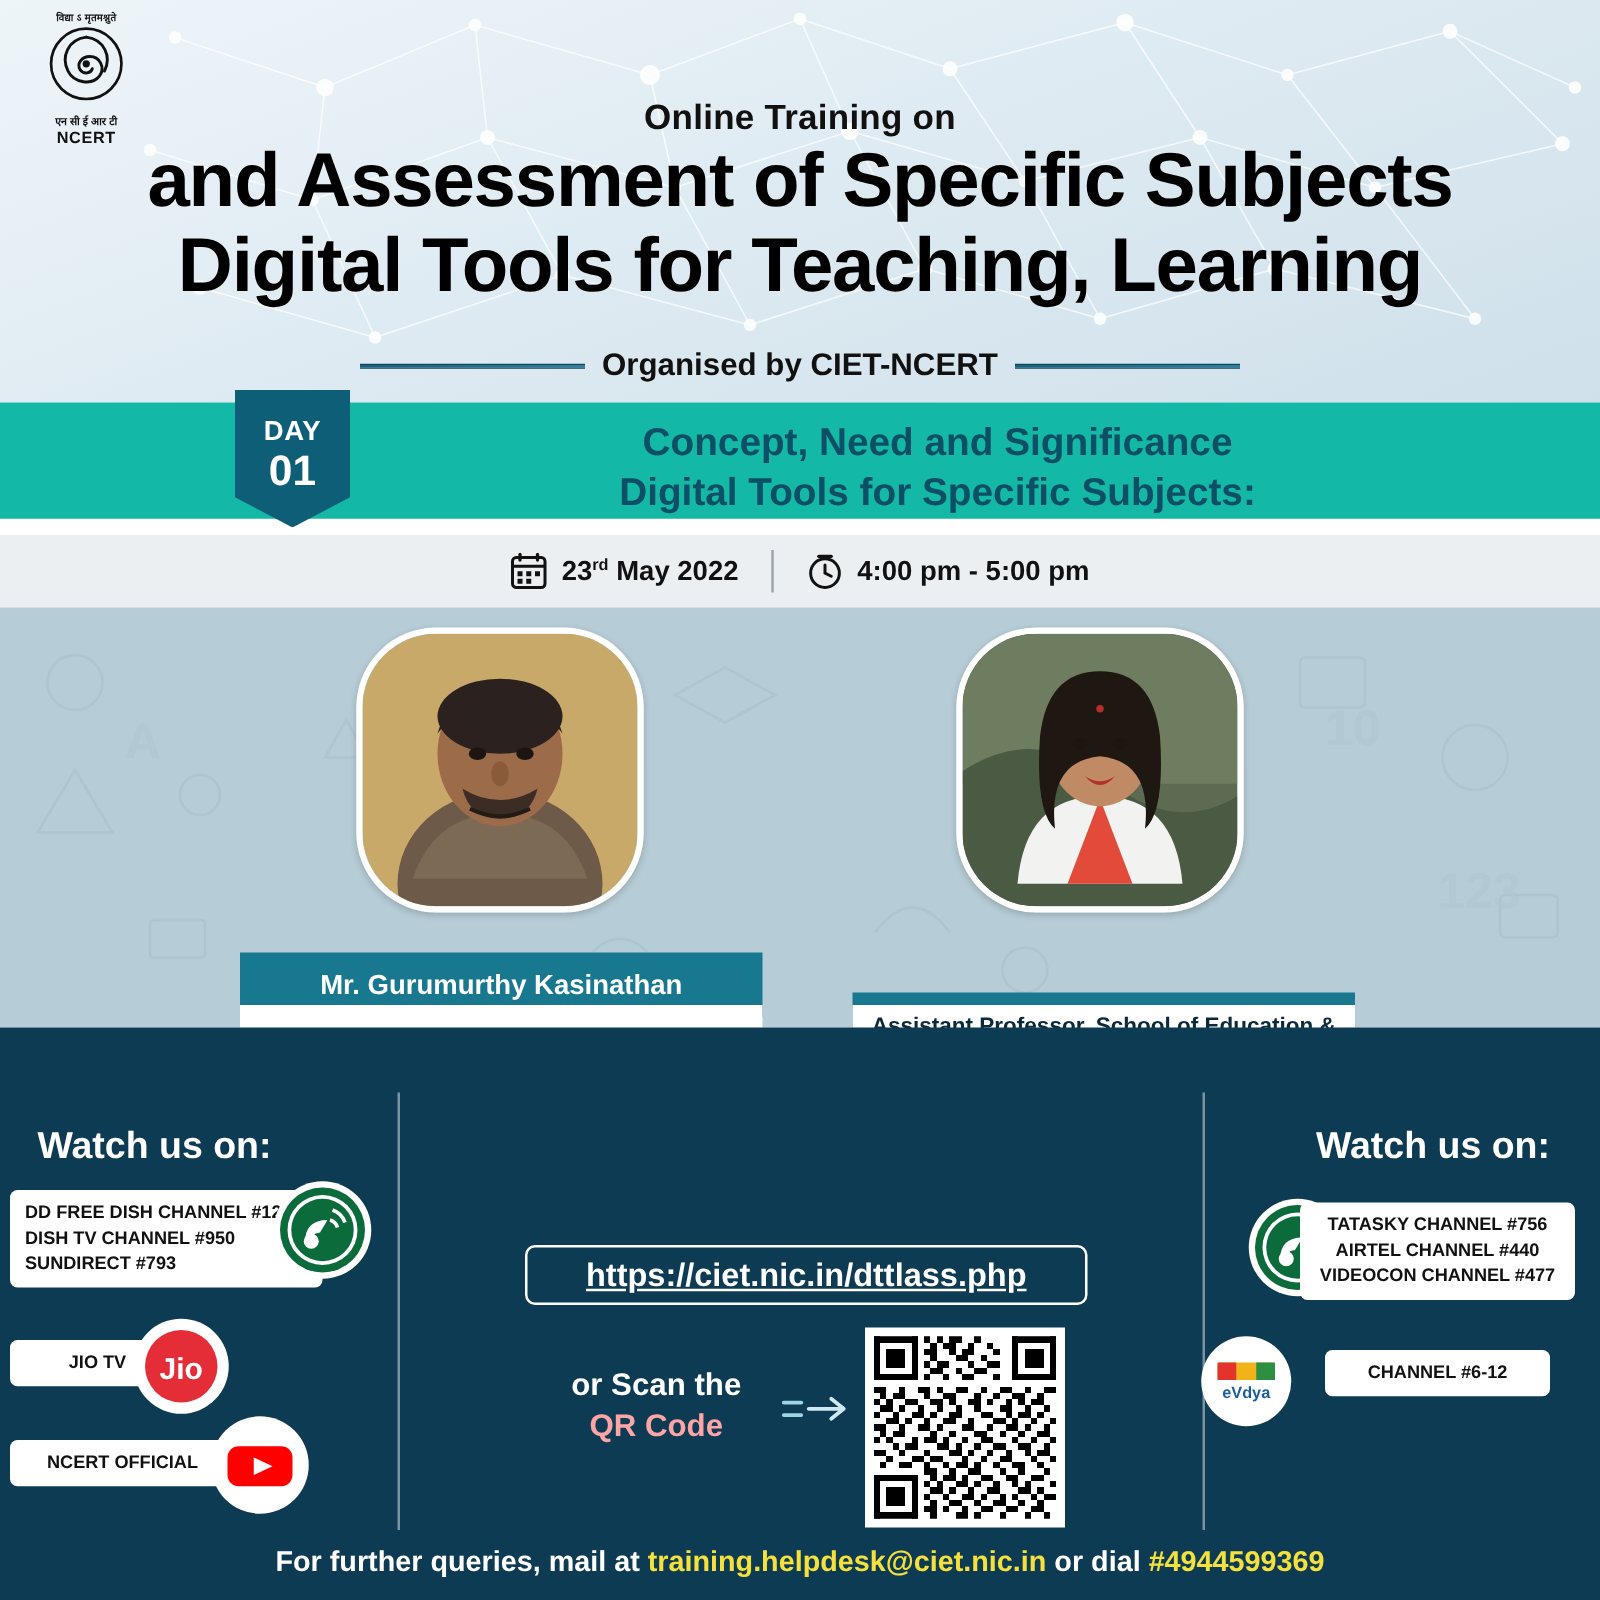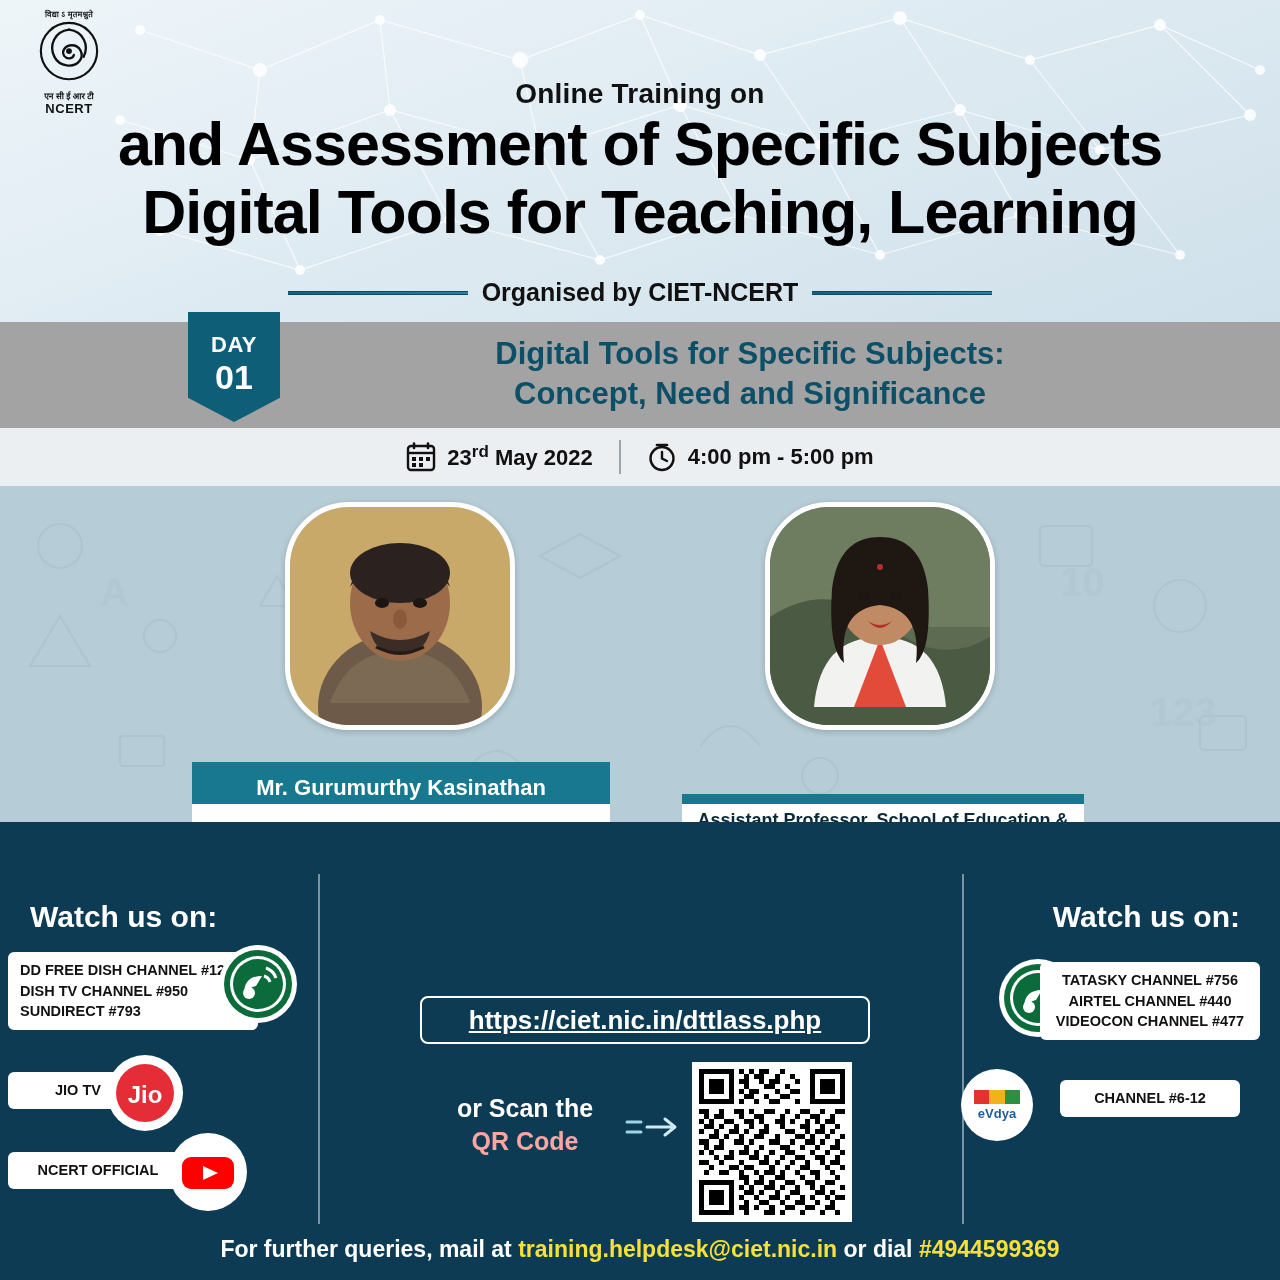--- a/index.html
+++ b/index.html
@@ -77,22 +77,22 @@
     border-bottom: 1px solid #0e4a60;
   }
   .org-text {
     font-size: 25px; font-weight: bold; color: #111;
   }
 
   
   .band {
     position: absolute;
     top: 322px; left: 0;
-    width: 1280px; height: 106px;
-    background: #a3a3a3;
+    width: 1280px; height: 93px;
+    background: #14b8a6;
   }
   .daybadge {
     position: absolute;
     top: -10px; left: 188px;
     width: 92px; height: 110px;
     background: #0e5e78;
     color: #fff;
     text-align: center;
     clip-path: polygon(0 0, 100% 0, 100% 78%, 50% 100%, 0 78%);
     padding-top: 20px;
@@ -114,21 +114,21 @@
     position: absolute;
     top: 428px; left: 0;
     width: 1280px; height: 58px;
     background: #eceff1;
     display: flex; align-items: center; justify-content: center;
     gap: 26px;
   }
   .ds-item { display: flex; align-items: center; gap: 11px; }
   .ds-item .txt { font-size: 22px; font-weight: bold; color: #111; }
   .ds-sep { width: 2px; height: 34px; background: #9aa6ab; }
-  .sup { font-size: 17px; vertical-align: super; }
+  .sup { font-size: 13px; vertical-align: super; }
 
   
   .speakers {
     position: absolute;
     top: 486px; left: 0;
     width: 1280px; height: 336px;
     background: #b6ccd6;
     overflow: hidden;
   }
   .doodles { position: absolute; top: 0; left: 0; opacity: .22; }
@@ -329,22 +329,22 @@
       <div class="org-line"></div>
     </div>
   </div>
 
   <div class="band">
     <div class="daybadge">
       <div class="d1">DAY</div>
       <div class="d2">01</div>
     </div>
     <div class="band-text">
+      <div>Concept, Need and Significance</div>
       <div>Digital Tools for Specific Subjects:</div>
-      <div>Concept, Need and Significance</div>
     </div>
   </div>
 
   <div class="datestrip">
     <div class="ds-item">
       <svg width="30" height="30" viewBox="0 0 30 30">
         <rect x="2" y="4" width="26" height="24" rx="3" fill="none" stroke="#111" stroke-width="2.4"></rect>
         <line x1="2" y1="11" x2="28" y2="11" stroke="#111" stroke-width="2.4"></line>
         <line x1="8" y1="1.5" x2="8" y2="6" stroke="#111" stroke-width="2.6" stroke-linecap="round"></line>
         <line x1="22" y1="1.5" x2="22" y2="6" stroke="#111" stroke-width="2.6" stroke-linecap="round"></line>

